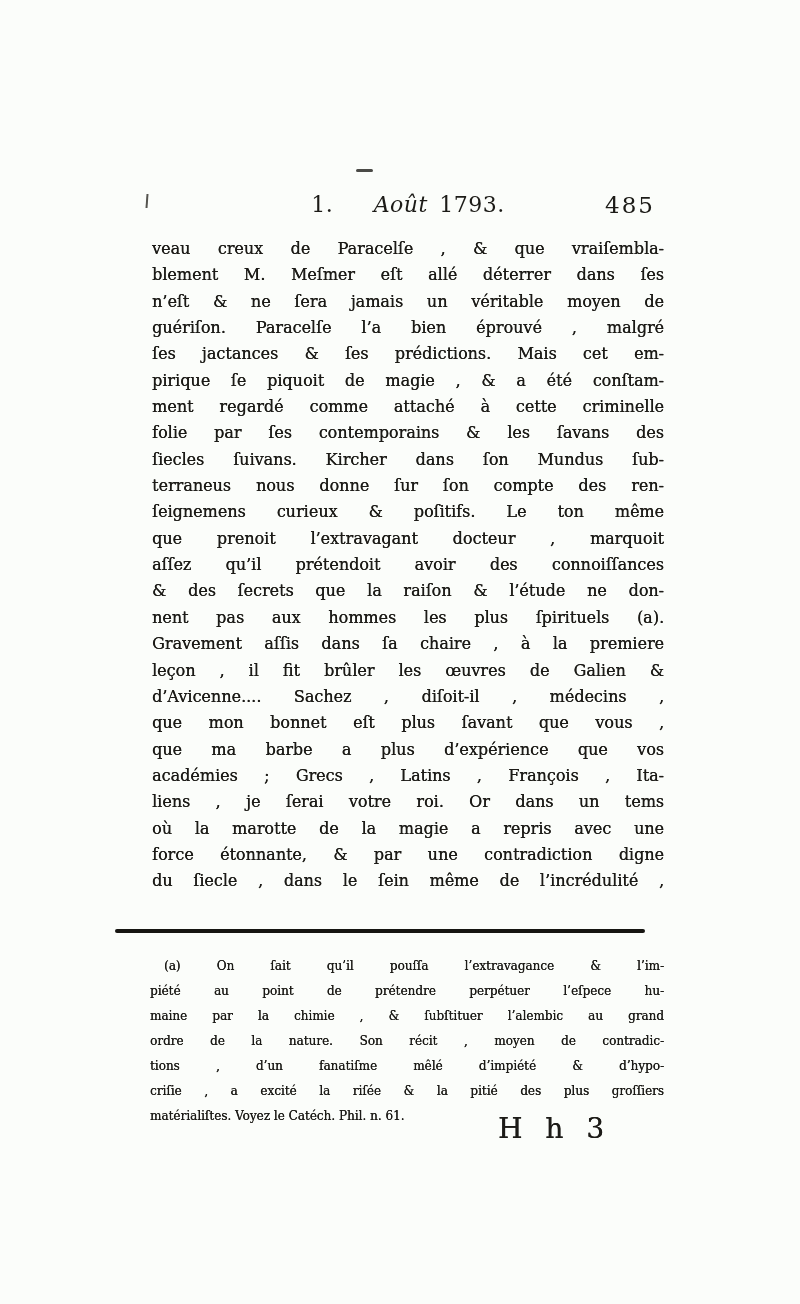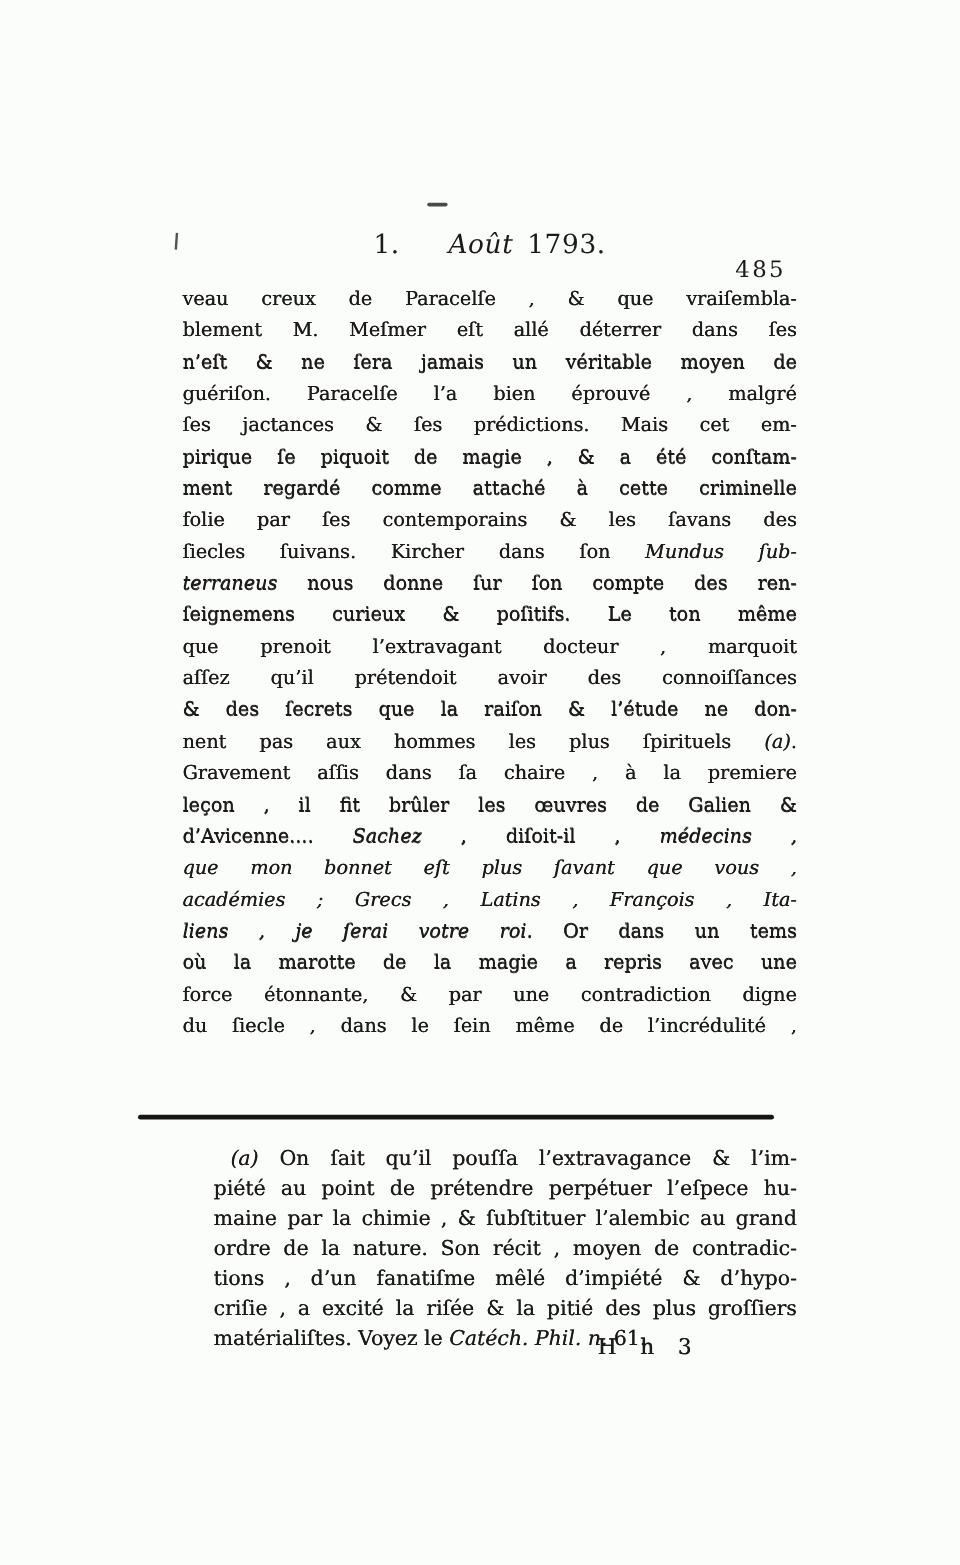--- a/index.html
+++ b/index.html
@@ -45,72 +45,70 @@
     line-height: 30px;
     text-align: center;
     letter-spacing: 0.5px;
     word-spacing: 4px;
   }
   .running-head .it { font-style: italic; margin-left: 29px; }
   .page-number {
     position: absolute;
     right: 145px;
     top: 190px;
-    font-size: 19px;
+    font-size: 23px;
     line-height: 30px;
     letter-spacing: 2px;
-    margin-top: 20px;
   }
   .body-text {
     position: absolute;
     left: 152px;
     top: 236px;
     width: 512px;
   }
   .body-text .tline {
     line-height: 26.35px;
     height: 26.35px;
     font-size: 16px;
     text-align: justify;
     text-align-last: justify;
     white-space: normal;
     text-shadow: 0.25px 0.25px 0 currentColor;
   }
-  .tline .it { font-style: italic; }
+  .tline .it { }
   .footnote-rule {
     position: absolute;
     left: 115px;
     top: 929px;
     width: 530px;
     height: 4px;
     background: #161511;
     border-radius: 2px;
   }
   .footnote {
     position: absolute;
     left: 150px;
     top: 954px;
     width: 514px;
   }
   .footnote .tline {
     line-height: 25px;
     height: 25px;
-    font-size: 17px;
+    font-size: 12px;
     text-align: justify;
     text-align-last: justify;
     text-shadow: 0.2px 0.2px 0 currentColor;
-    margin-left: 28px;
   }
   .footnote .tline:first-child { text-indent: 14px; }
   .footnote .tline:last-child { text-align-last: left; }
   .signature-mark {
     position: absolute;
     left: 498px;
     top: 1112px;
-    font-size: 18px;
+    font-size: 28px;
     letter-spacing: 4px;
     word-spacing: 6px;
     text-shadow: 0.25px 0.25px 0 currentColor;
   }
 </style>
 </head>
 <body>
 
 <div class="page" style="--ink: #1c1b17; --paper: #fbfdfa;">
 
@@ -134,20 +132,21 @@
       <div class="tline"><span class="it">terraneus</span><span> nous donne ſur ſon compte des ren-</span></div>
       <div class="tline"><span>ſeignemens curieux &amp; poſitifs. Le ton même</span></div>
       <div class="tline"><span>que prenoit l’extravagant docteur , marquoit</span></div>
       <div class="tline"><span>aſſez qu’il prétendoit avoir des connoiſſances</span></div>
       <div class="tline"><span>&amp; des ſecrets que la raiſon &amp; l’étude ne don-</span></div>
       <div class="tline"><span>nent pas aux hommes les plus ſpirituels </span><span class="it">(a)</span><span>.</span></div>
       <div class="tline"><span>Gravement aſſis dans ſa chaire , à la premiere</span></div>
       <div class="tline"><span>leçon , il fit brûler les œuvres de Galien &amp;</span></div>
       <div class="tline"><span>d’Avicenne.... </span><span class="it">Sachez</span><span> , diſoit-il , </span><span class="it">médecins ,</span></div>
       <div class="tline"><span class="it">que mon bonnet eſt plus ſavant que vous ,</span></div>
+      <div class="tline"><span class="it">que ma barbe a plus d’expérience que vos</span></div>
       <div class="tline"><span class="it">académies ; Grecs , Latins , François , Ita-</span></div>
       <div class="tline"><span class="it">liens , je ſerai votre roi.</span><span> Or dans un tems</span></div>
       <div class="tline"><span>où la marotte de la magie a repris avec une</span></div>
       <div class="tline"><span>force étonnante, &amp; par une contradiction digne</span></div>
       <div class="tline"><span>du ſiecle , dans le ſein même de l’incrédulité ,</span></div>
     </div>
 
   <div class="footnote-rule"></div>
 
   <div class="footnote" id="footnote">

